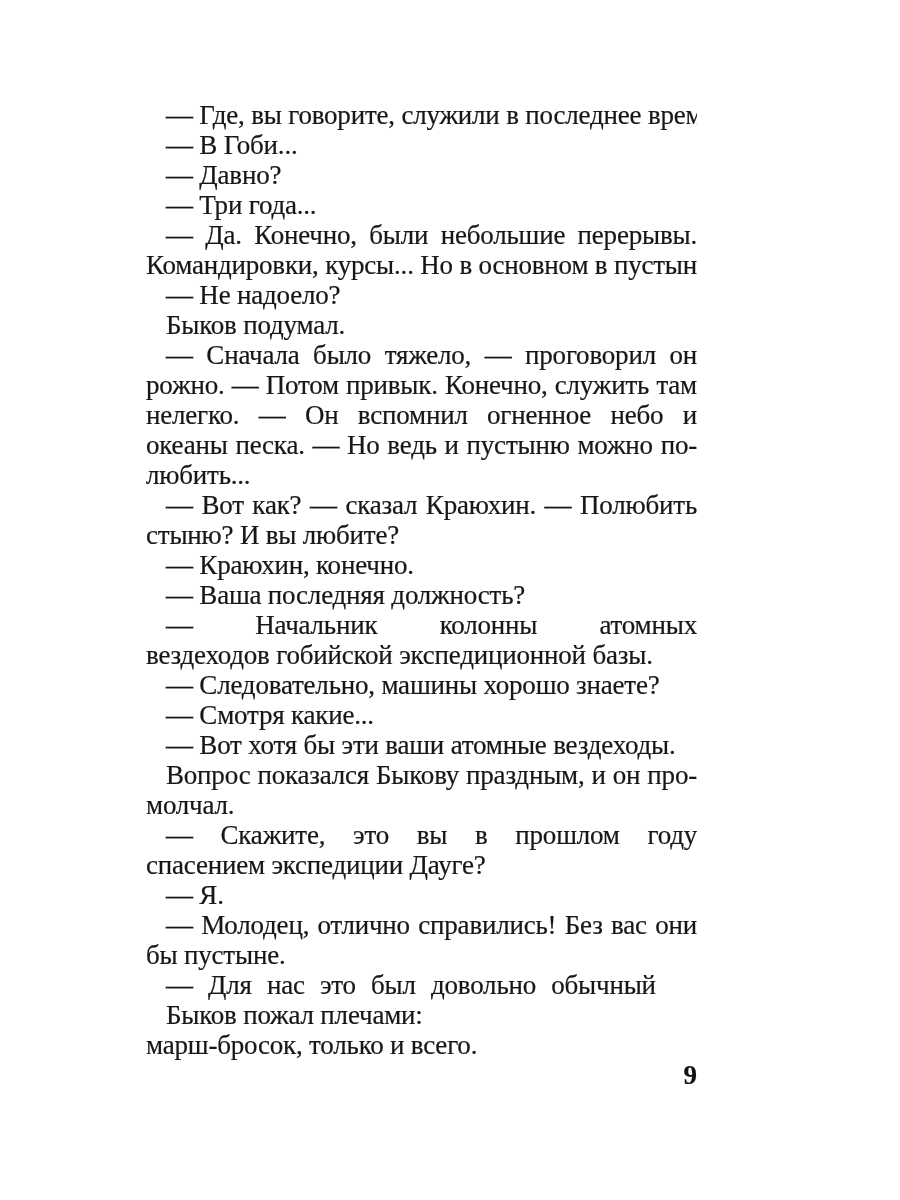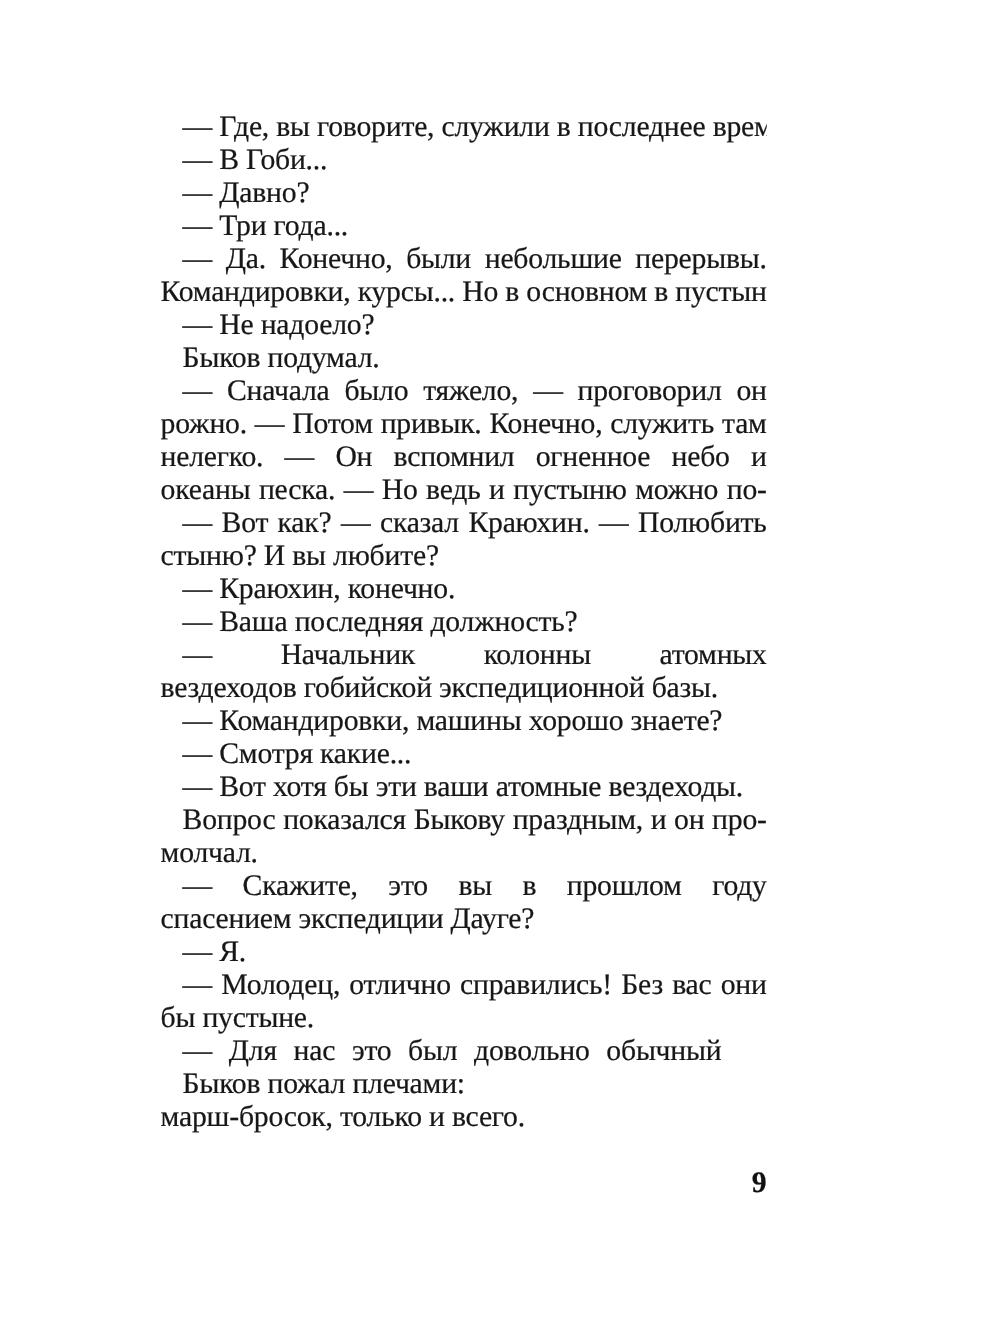--- a/index.html
+++ b/index.html
@@ -72,27 +72,28 @@
       <div class="line ind">— Давно?</div>
       <div class="line ind">— Три года...</div>
       <div class="line j ind">— Да. Конечно, были небольшие перерывы.</div>
       <div class="line">Командировки, курсы... Но в основном в пустыне.</div>
       <div class="line ind">— Не надоело?</div>
       <div class="line ind">Быков подумал.</div>
       <div class="line j ind">— Сначала было тяжело, — проговорил он осто-</div>
       <div class="line j">рожно. — Потом привык. Конечно, служить там</div>
       <div class="line j">нелегко. — Он вспомнил огненное небо и черные</div>
       <div class="line j">океаны песка. — Но ведь и пустыню можно по-</div>
+      <div class="line">любить...</div>
       <div class="line j ind">— Вот как? — сказал Краюхин. — Полюбить пу-</div>
       <div class="line">стыню? И вы любите?</div>
       <div class="line ind">— Краюхин, конечно.</div>
       <div class="line ind">— Ваша последняя должность?</div>
       <div class="line j ind">— Начальник колонны атомных транспортеров-</div>
       <div class="line">вездеходов гобийской экспедиционной базы.</div>
-      <div class="line ind">— Командировки, машины хорошо знаете?</div>
+      <div class="line ind">— Следовательно, машины хорошо знаете?</div>
       <div class="line ind">— Смотря какие...</div>
       <div class="line ind">— Вот хотя бы эти ваши атомные вездеходы.</div>
       <div class="line j ind">Вопрос показался Быкову праздным, и он про-</div>
       <div class="line">молчал.</div>
       <div class="line j ind">— Скажите, это вы в прошлом году руководили</div>
       <div class="line">спасением экспедиции Дауге?</div>
       <div class="line ind">— Я.</div>
       <div class="line j ind">— Молодец, отлично справились! Без вас они</div>
       <div class="line">бы пустыне.</div>
       <div class="line ind spread">— Для нас это был довольно обычный</div>

